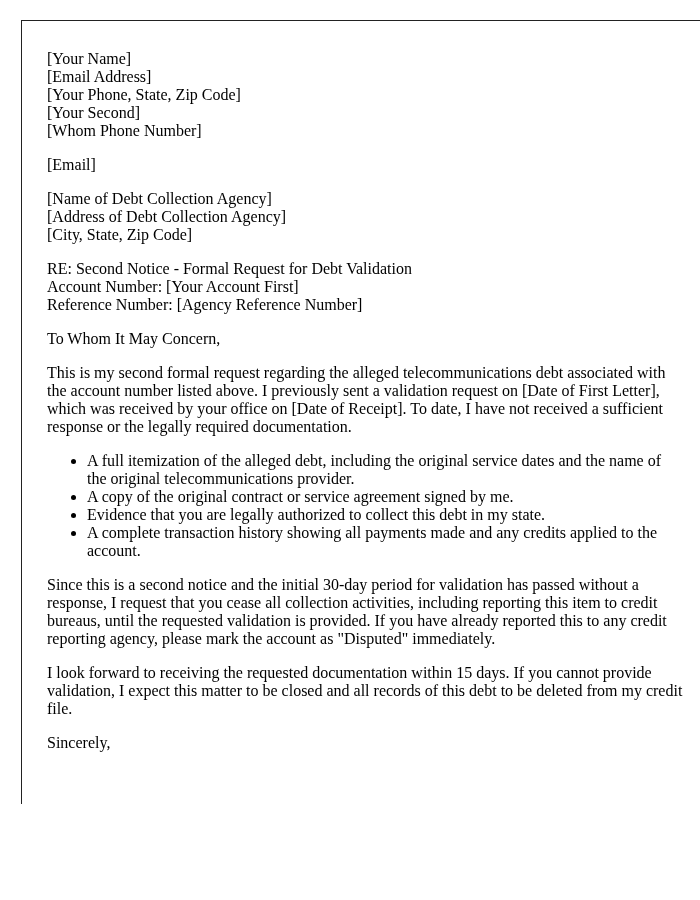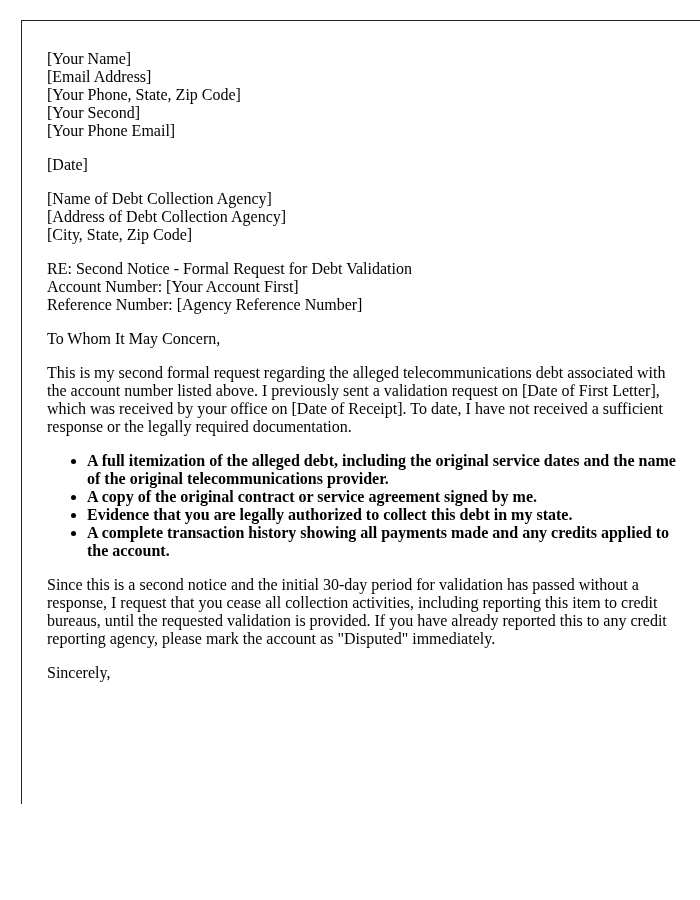--- a/index.html
+++ b/index.html
@@ -29,37 +29,36 @@
   .letter-frame p {
     margin: 16px 0;
   }
   .letter-frame ul {
     margin: 16px 0;
     padding-left: 40px;
   }
   .letter-frame li {
     margin: 0;
     padding: 0;
-    font-weight: bold;
   }
 </style>
 </head>
 <body>
 
 <div class="letter-frame">
 
   <p>
     <span>[Your Name]</span><br>
     <span>[Email Address]</span><br>
     <span>[Your Phone, State, Zip Code]</span><br>
     <span>[Your Second]</span><br>
-    <span>[Your Phone Email]</span>
+    <span>[Whom Phone Number]</span>
   </p>
 
-  <p>[Date]</p>
+  <p>[Email]</p>
 
   <p>
     <span>[Name of Debt Collection Agency]</span><br>
     <span>[Address of Debt Collection Agency]</span><br>
     <span>[City, State, Zip Code]</span>
   </p>
 
   <p>
     <span>RE: Second Notice - Formal Request for Debt Validation</span><br>
     <span>Account Number: [Your Account First]</span><br>
@@ -73,16 +72,17 @@
 
   <ul>
     <li>A full itemization of the alleged debt, including the original service dates and the name of the original telecommunications provider.</li>
     <li>A copy of the original contract or service agreement signed by me.</li>
     <li>Evidence that you are legally authorized to collect this debt in my state.</li>
     <li>A complete transaction history showing all payments made and any credits applied to the account.</li>
   </ul>
 
   <p>Since this is a second notice and the initial 30-day period for validation has passed without a response, I request that you cease all collection activities, including reporting this item to credit bureaus, until the requested validation is provided. If you have already reported this to any credit reporting agency, please mark the account as "Disputed" immediately.</p>
 
+  <p>I look forward to receiving the requested documentation within 15 days. If you cannot provide validation, I expect this matter to be closed and all records of this debt to be deleted from my credit file.</p>
 
   <p>Sincerely,</p>
 
 </div>
 
 </body></html>

